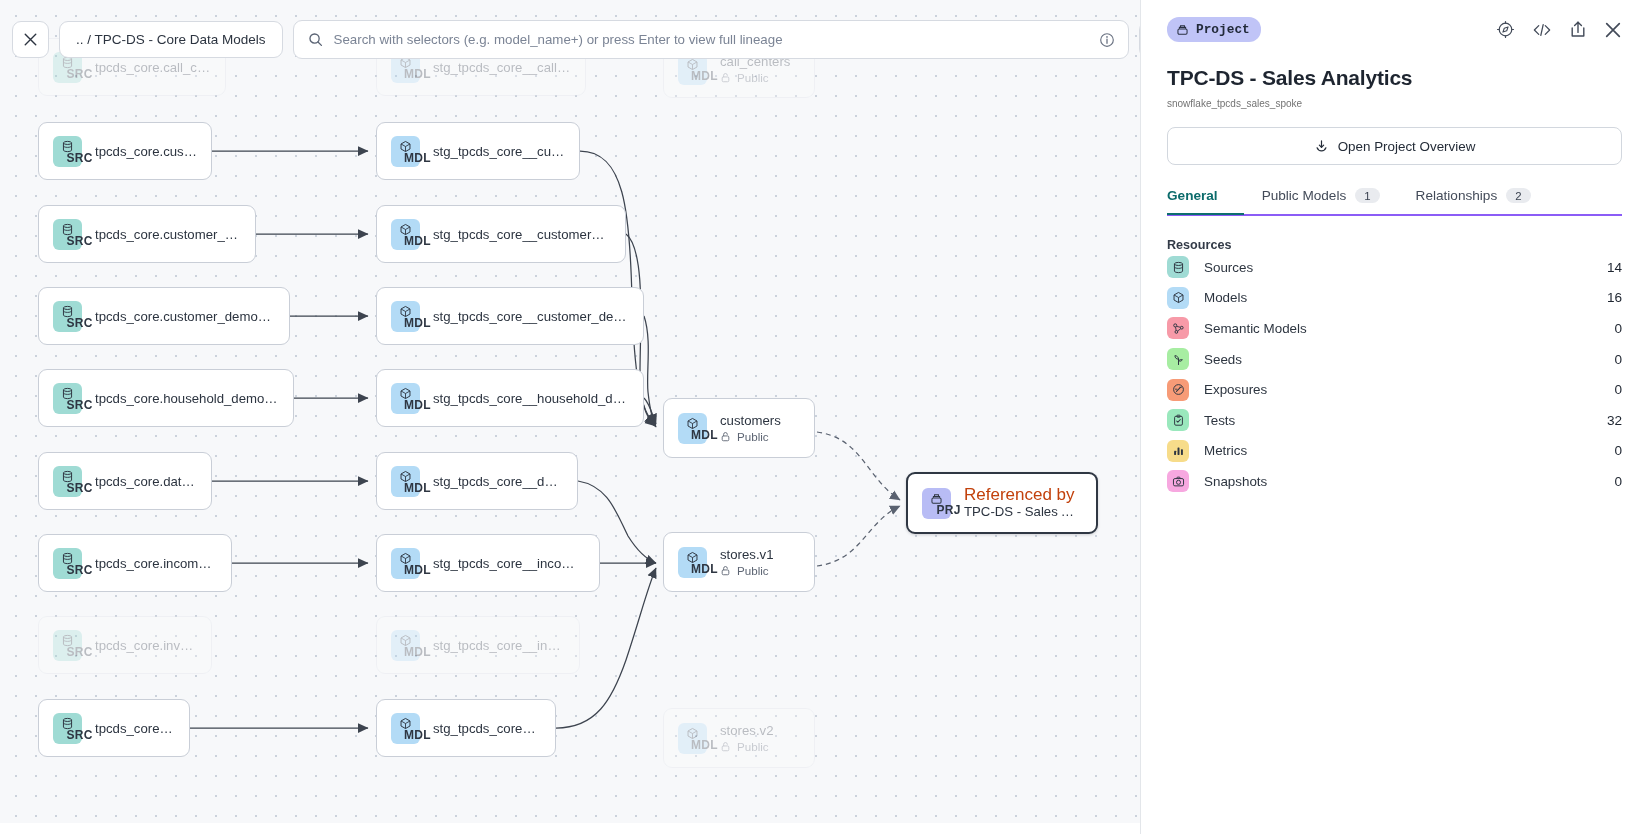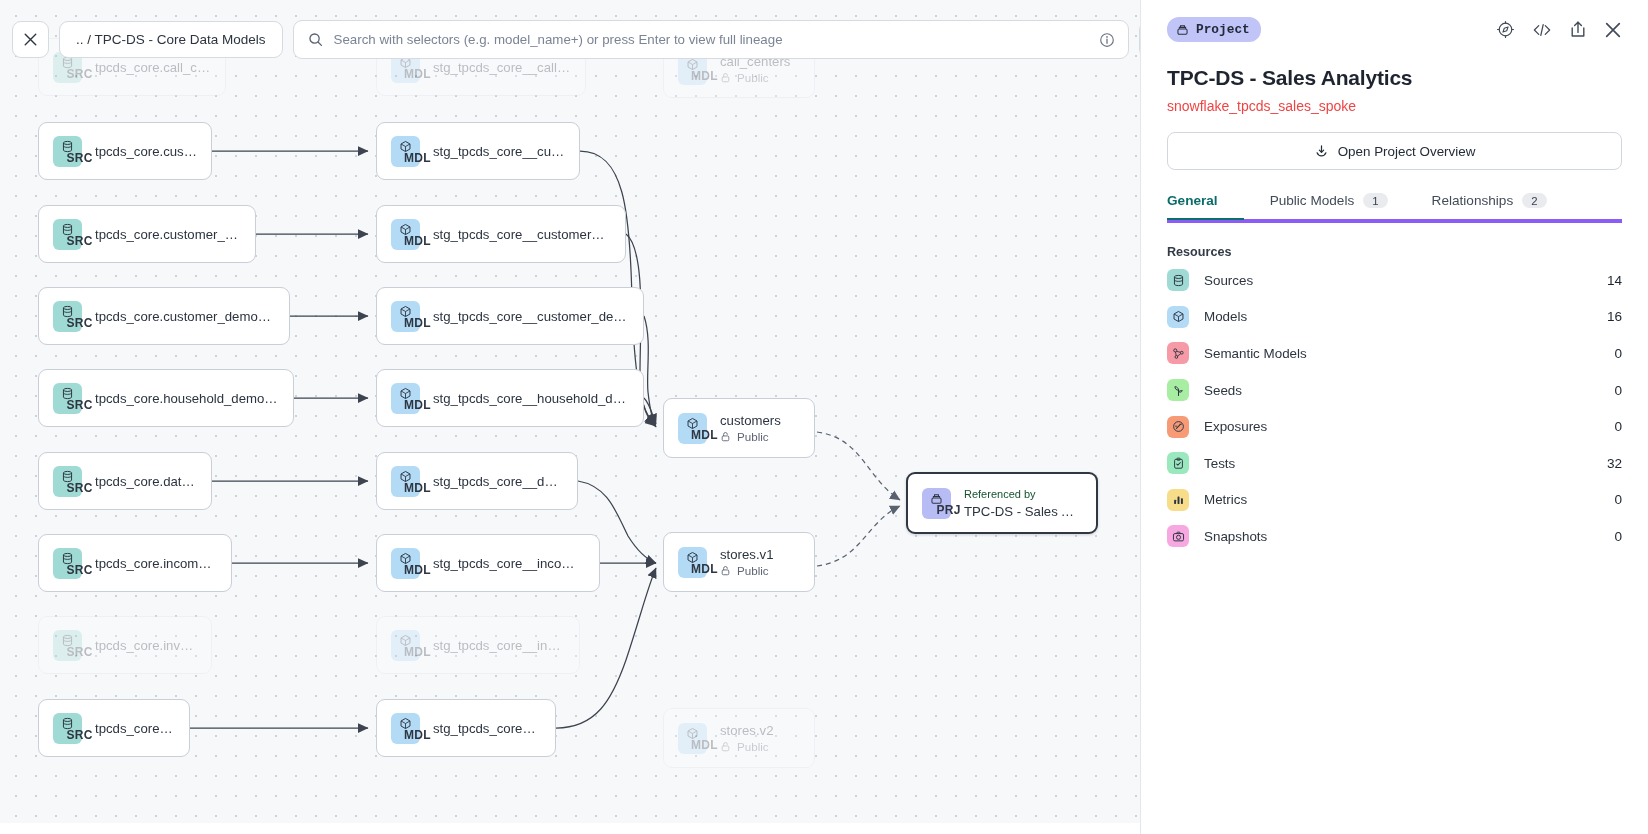--- a/index.html
+++ b/index.html
@@ -97,21 +97,21 @@
     padding-left: 24px;
   }
   .badge.src { background: #9fdbd4; }
   .badge.mdl { background: #b3dbf6; }
   .badge.prjb { background: #b8bcf5; }
   .nbody { display: flex; flex-direction: column; justify-content: center; gap: 2px; min-width: 0; }
   .nlabel {
     font-size: 13.2px; color: #2c3440; white-space: nowrap;
     overflow: hidden; text-overflow: ellipsis;
   }
-  .nsmall-top { font-size: 11px; color: #14532d; line-height: 15px; }
+  .nsmall-top { font-size: 17px; color: #c2410c; line-height: 15px; }
   .nsub {
     display: flex; align-items: center; gap: 6px;
     font-size: 11.6px; color: #5d6573;
   }
 
   
   #panel {
     width: 508px; flex: 0 0 508px; height: 834px;
     background: #ffffff;
     border-left: 1px solid #e3e6ea;
@@ -132,35 +132,35 @@
     font-family: "Liberation Mono", monospace;
   }
   #panel-actions { display: flex; align-items: center; gap: 17px; color: #434b59; }
   .pa { cursor: pointer; display: flex; align-items: center; }
 
   #panel-title {
     font-size: 21px; font-weight: 700; color: #1e2530;
     margin-top: 22px; letter-spacing: -.2px;
   }
   #panel-subtitle { font-size: 12.6px; color: #4d5costume; }
-  #panel-subtitle { font-size: 14px; color: #ef4444; margin-top: 8px; }
+  #panel-subtitle { font-size: 10px; color: #737373; margin-top: 8px; }
   #overview-btn {
     margin-top: 18px;
     height: 38px; width: 100%;
     border: 1px solid #d2d7de; border-radius: 8px;
     background: #fff; cursor: pointer;
     display: flex; align-items: center; justify-content: center; gap: 9px;
     font-size: 13.4px; color: #242c38;
     font-family: "Liberation Sans", sans-serif;
   }
 
   #tabs {
     margin-top: 23px;
-    display: flex; align-items: flex-end; gap: 8px;
-    border-bottom: 4px solid #8b5cf6;
+    display: flex; align-items: flex-end; gap: 0;
+    border-bottom: 2px solid #8b5cf6;
   }
   .tab {
     display: flex; align-items: center; gap: 9px;
     padding: 0 18px 10px 18px;
     font-size: 13.6px; color: #434b59; cursor: pointer;
     border-bottom: 2.5px solid transparent;
     margin-bottom: -1px;
   }
   .tab:first-child { padding-left: 0; padding-right: 26px; }
   .tab.active { color: #0b6b6b; font-weight: 600; border-bottom-color: #0d6e6e; }
@@ -168,21 +168,21 @@
     background: #e9ebef; color: #3b4351;
     border-radius: 10px; padding: 1.5px 9px;
     font-size: 11.4px; font-weight: 500;
   }
 
   #resources-head {
     margin-top: 22px; font-size: 12.6px; font-weight: 700; color: #333b48;
   }
   .res-row {
     display: flex; align-items: center;
-    height: 30.6px; margin-top: 6px;
+    height: 30.6px; 
   }
   .res-icon {
     width: 22px; height: 22px; border-radius: 6px;
     display: flex; align-items: center; justify-content: center;
     flex: 0 0 22px;
   }
   .res-label { font-size: 13.4px; color: #2d3540; margin-left: 15px; flex: 1; }
   .res-value { font-size: 13.6px; color: #1e2530; font-weight: 500; }
 </style>
 </head>

